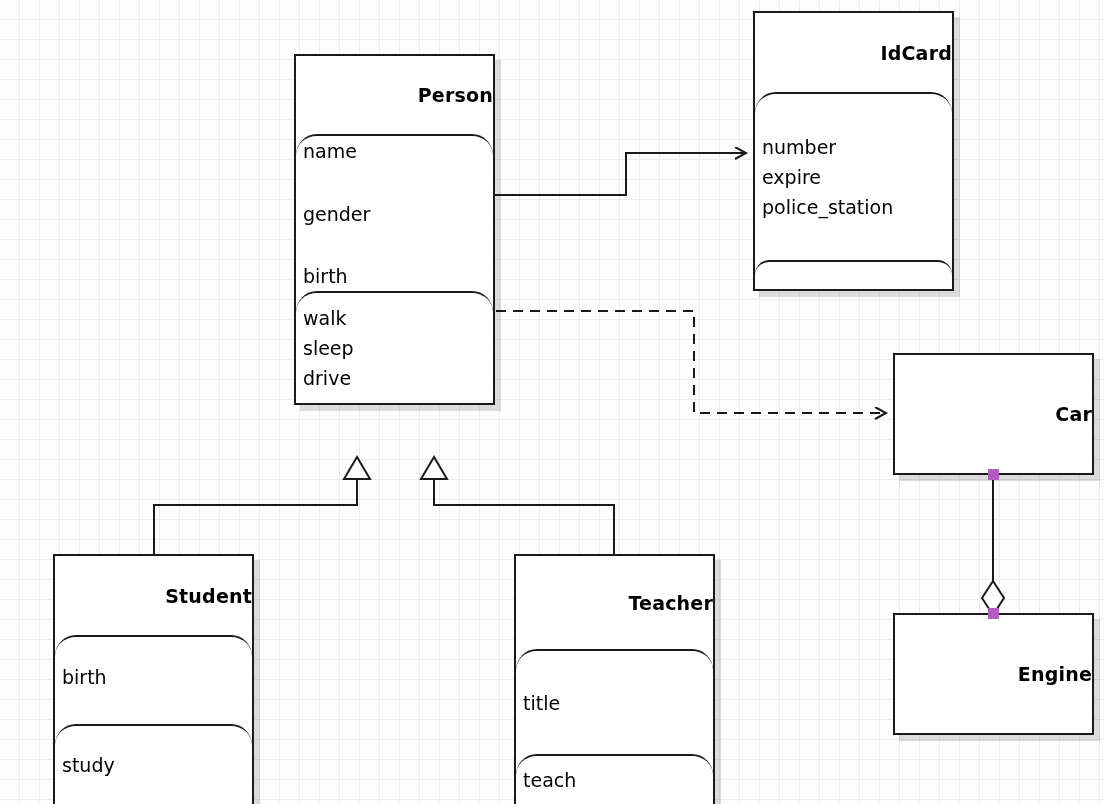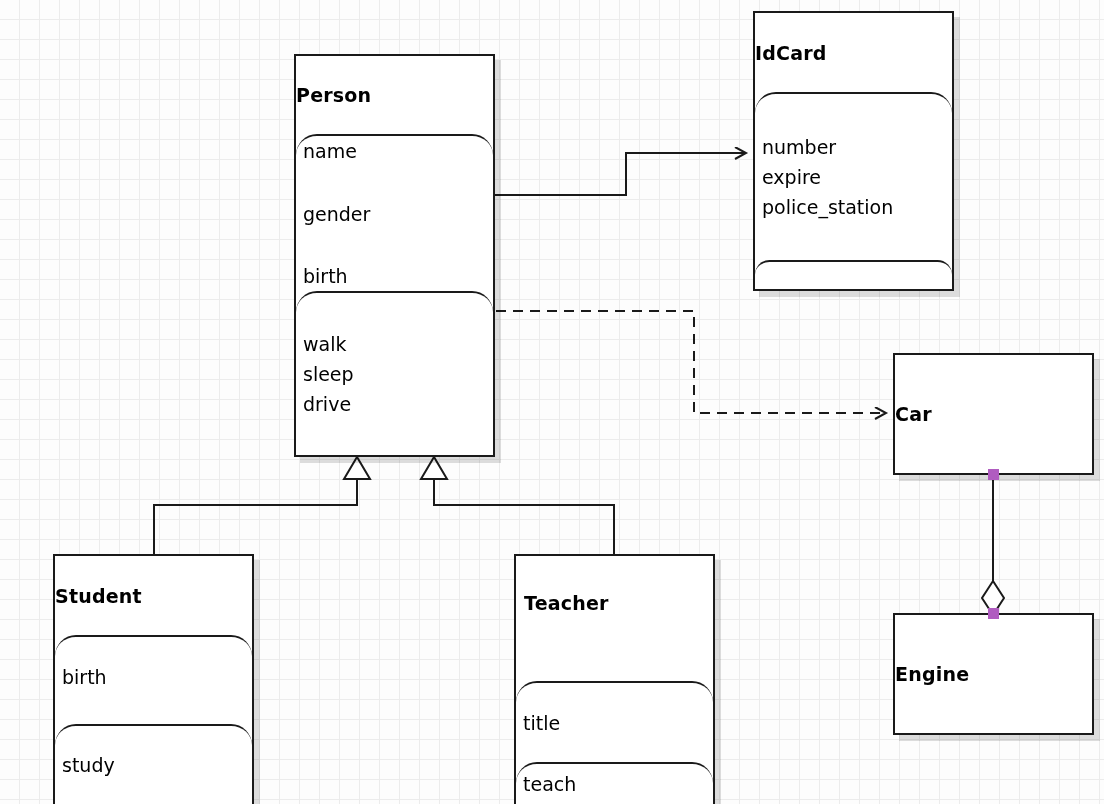--- a/index.html
+++ b/index.html
@@ -43,21 +43,21 @@
     position: relative;
     overflow: hidden;
   }
   .compartment + .compartment {
     border-top: 2px solid #1a1a1a;
     border-radius: 21px;
   }
   .cls-title {
     display: flex;
     align-items: center;
-    justify-content: flex-start;
+    justify-content: flex-end;
     font-weight: bold;
     font-size: 19px;
     color: #000000;
     letter-spacing: 0.2px;
   }
   .cls-body {
     display: flex;
     flex-direction: column;
     justify-content: center;
     padding-left: 7px;
@@ -106,21 +106,21 @@
       <path d="M 614 554 L 614 505 L 434 505 L 434 478" fill="none" stroke="#1a1a1a" stroke-width="2"></path>
       <polygon points="434,457 421,479 447,479" fill="#ffffff" stroke="#1a1a1a" stroke-width="2"></polygon>
     </g>
 
     <g>
       <path d="M 993 474 L 993 584" fill="none" stroke="#1a1a1a" stroke-width="2"></path>
       <polygon points="993,581 1004,598 993,615 982,598" fill="#ffffff" stroke="#1a1a1a" stroke-width="2"></polygon>
     </g>
   </svg>
 
-  <div class="uml-class" style="left:294px; top:54px; width:201px; height:403px;">
+  <div class="uml-class" style="left:294px; top:54px; width:201px; height:351px;">
     <div class="compartment cls-title" style="height:78px;">
       <span>Person</span>
     </div>
     <div class="compartment cls-body" style="height:157px;justify-content:space-between;">
       <div class="member">name</div>
       <div class="member">gender</div>
       <div class="member">birth</div>
     </div>
     <div class="compartment cls-body" style="flex:1;">
       <div class="member">walk</div>
@@ -150,21 +150,21 @@
     </div>
     <div class="compartment cls-body" style="flex:1;margin-top:8px;">
       <div class="member">study</div>
     </div>
   </div>
 
   <div class="uml-class" style="left:514px; top:554px; width:201px; height:252px;">
     <div class="compartment cls-title" style="height:93px;padding-left:8px;">
       <span>Teacher</span>
     </div>
-    <div class="compartment cls-body" style="height:81px;margin-top:32px;">
+    <div class="compartment cls-body" style="height:105px;">
       <div class="member">title</div>
     </div>
     <div class="compartment cls-body" style="flex:1;">
       <div class="member">teach</div>
     </div>
   </div>
 
   <div class="uml-class" style="left:893px; top:353px; width:201px; height:122px;">
     <div class="compartment cls-title" style="flex:1;">
       <span>Car</span>

